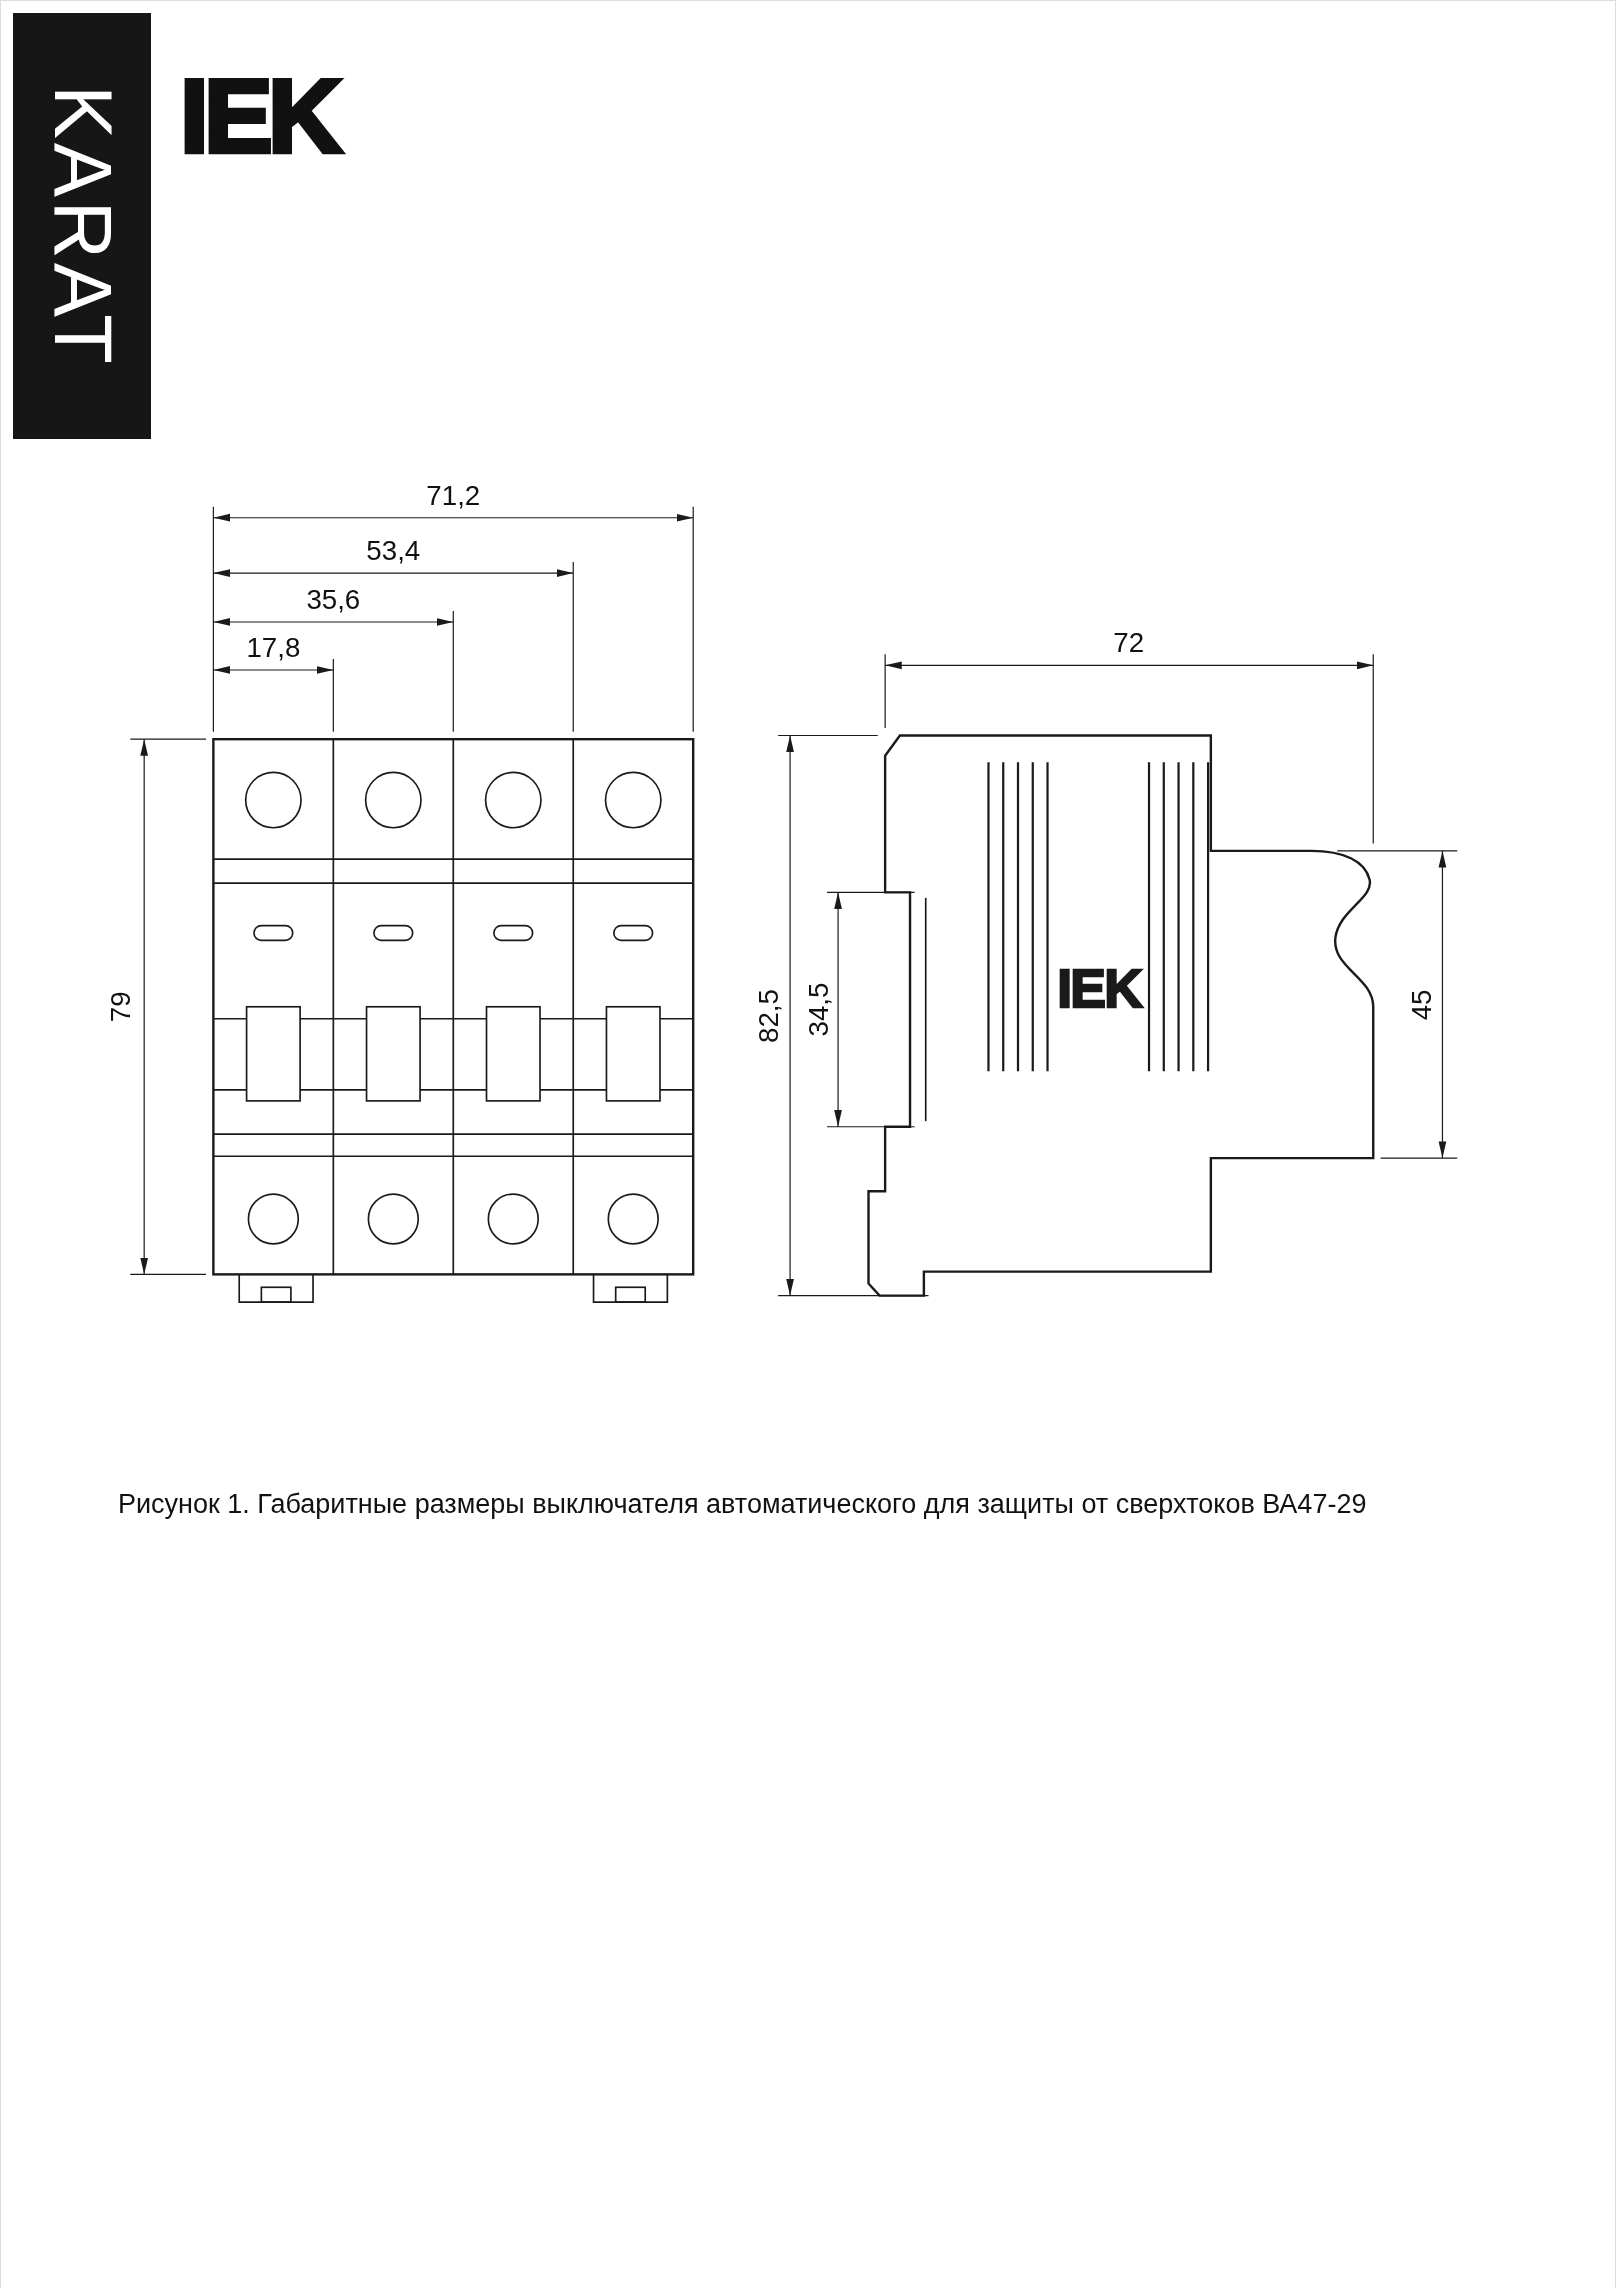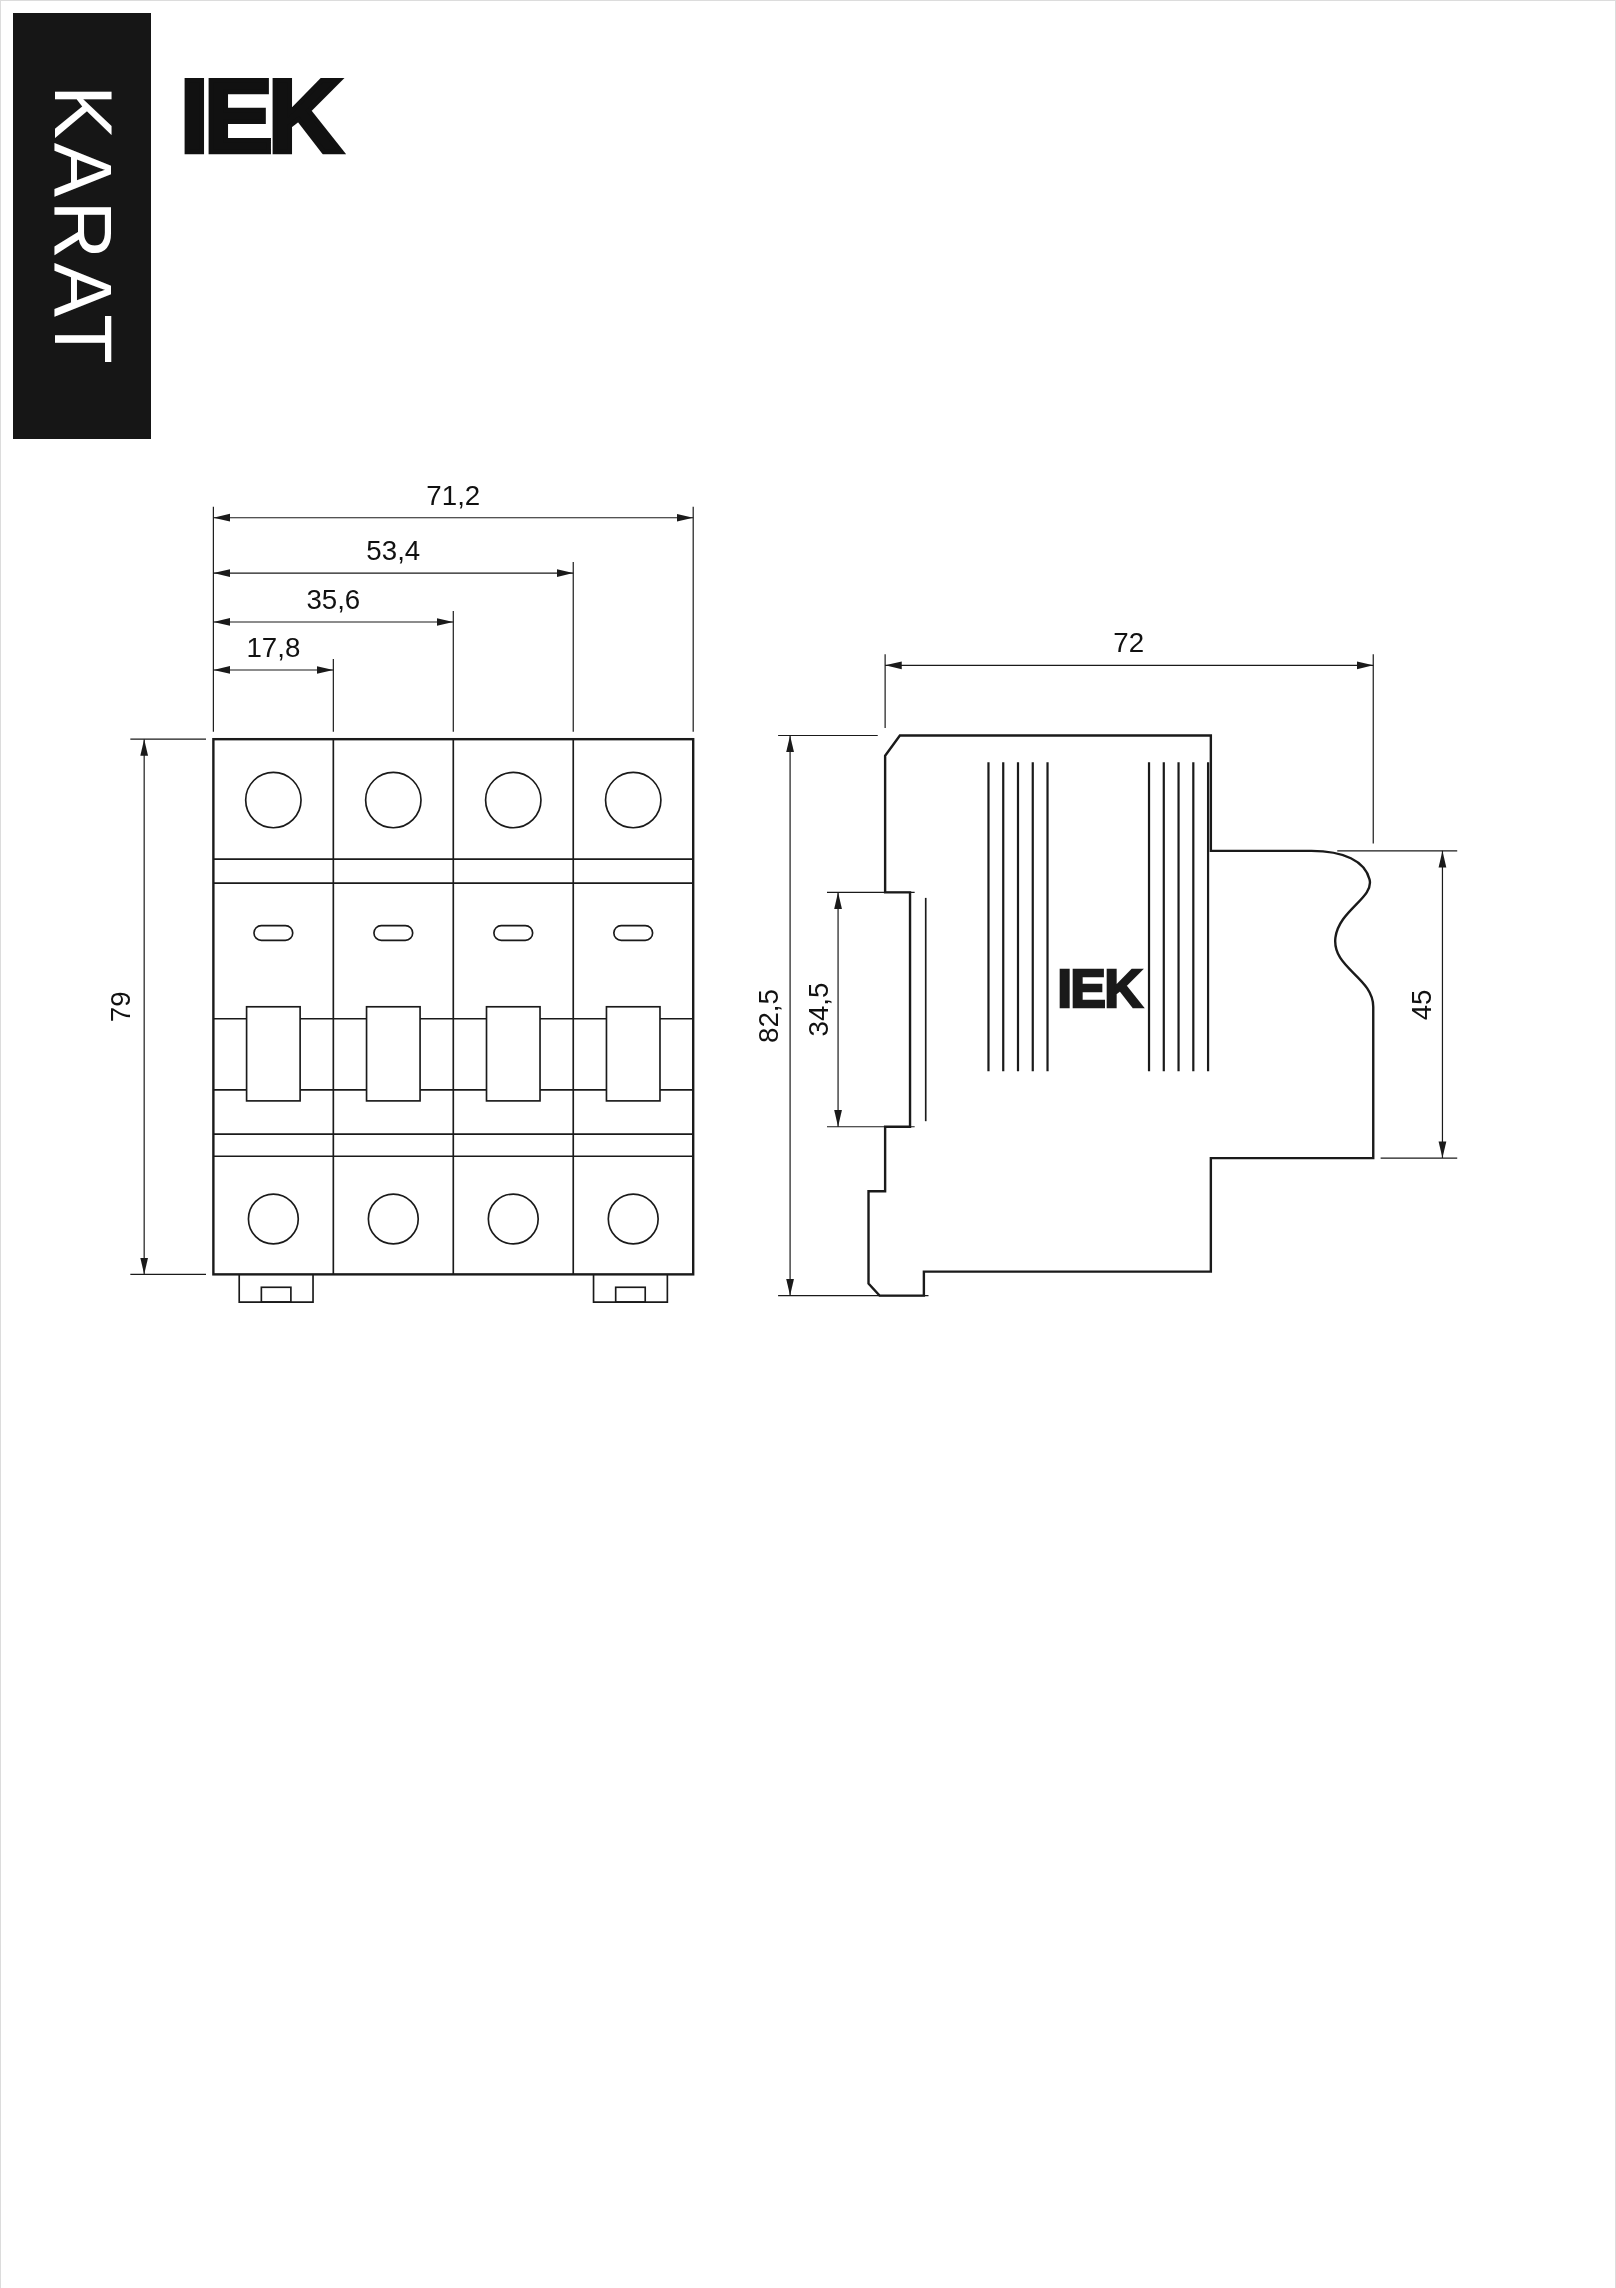--- a/index.html
+++ b/index.html
@@ -210,15 +210,16 @@
 
       <g>
         <line class="d" x1="1448" y1="921" x2="1578" y2="921"></line>
         <line class="d" x1="1495" y1="1254" x2="1578" y2="1254"></line>
         <line class="d" x1="1562" y1="921" x2="1562" y2="1254" marker-start="url(#as)" marker-end="url(#ae)"></line>
         <text class="dim" text-anchor="middle" transform="translate(1550,1088) rotate(-90)">45</text>
       </g>
     </g>
   </svg>
 
+  <div class="caption">Рисунок 1. Габаритные размеры выключателя автоматического для защиты от сверхтоков ВА47-29</div>
 
 </div>
 
 
 </body></html>

